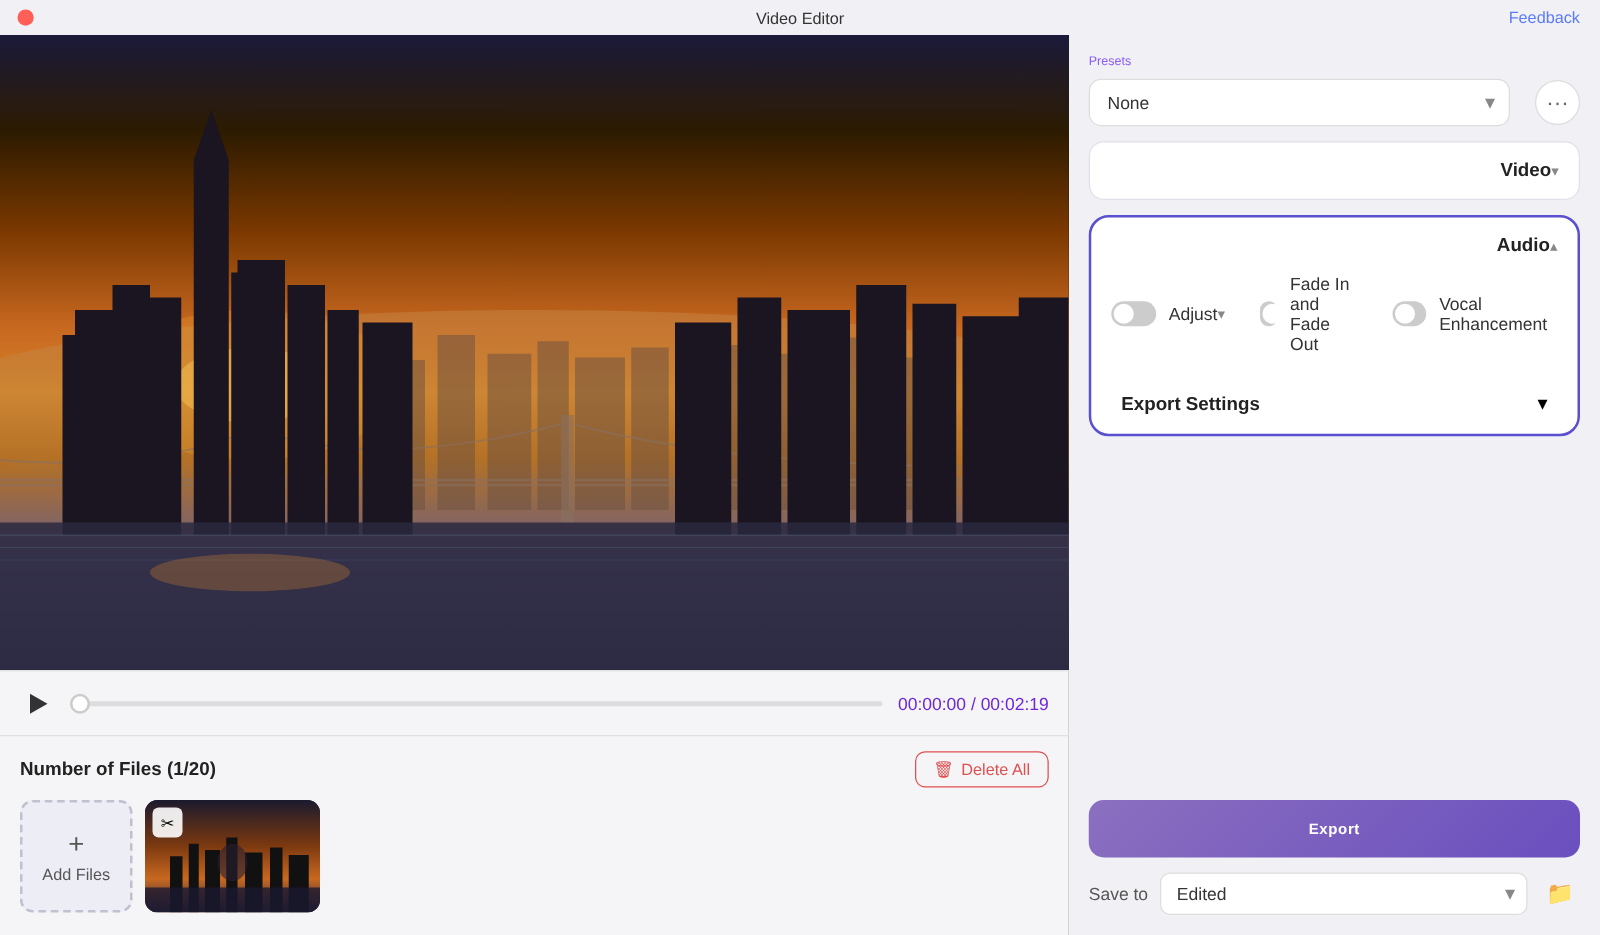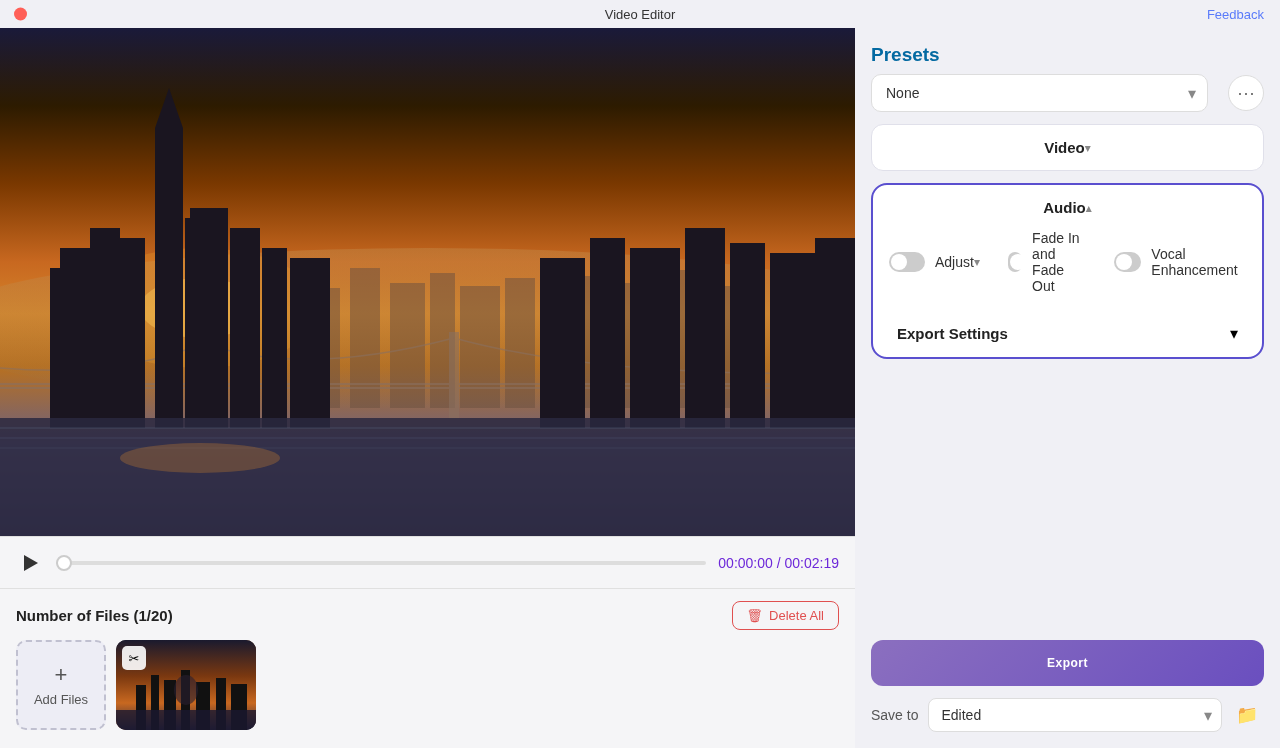--- a/index.html
+++ b/index.html
@@ -236,23 +236,23 @@
       background: #f0f0f5;
       padding: 16px;
       display: flex;
       flex-direction: column;
       gap: 12px;
       overflow-y: auto;
     }
 
     
     .section-label {
-      font-size: 19px;
-      font-weight: 700;
-      color: #0369a1;
+      font-size: 10px;
+      font-weight: 400;
+      color: #8b5cf6;
       margin-bottom: 8px;
     }
     .presets-row {
       display: flex;
       gap: 20px;
       align-items: center;
     }
     .preset-select-wrapper {
       flex: 1;
       position: relative;
@@ -296,21 +296,21 @@
       border-radius: 16px;
       border: 1.5px solid #e0e0ea;
       overflow: hidden;
     }
     .collapsible-section.active {
       border: 2.5px solid #5a4fcf;
     }
     .collapsible-header {
       display: flex;
       align-items: center;
-      justify-content: center;
+      justify-content: flex-end;
       padding: 14px 16px;
       cursor: pointer;
     }
     .collapsible-header .section-name {
       font-size: 15px;
       font-weight: 600;
       color: #222;
     }
     .collapsible-header .chevron-icon {
       color: #888;

